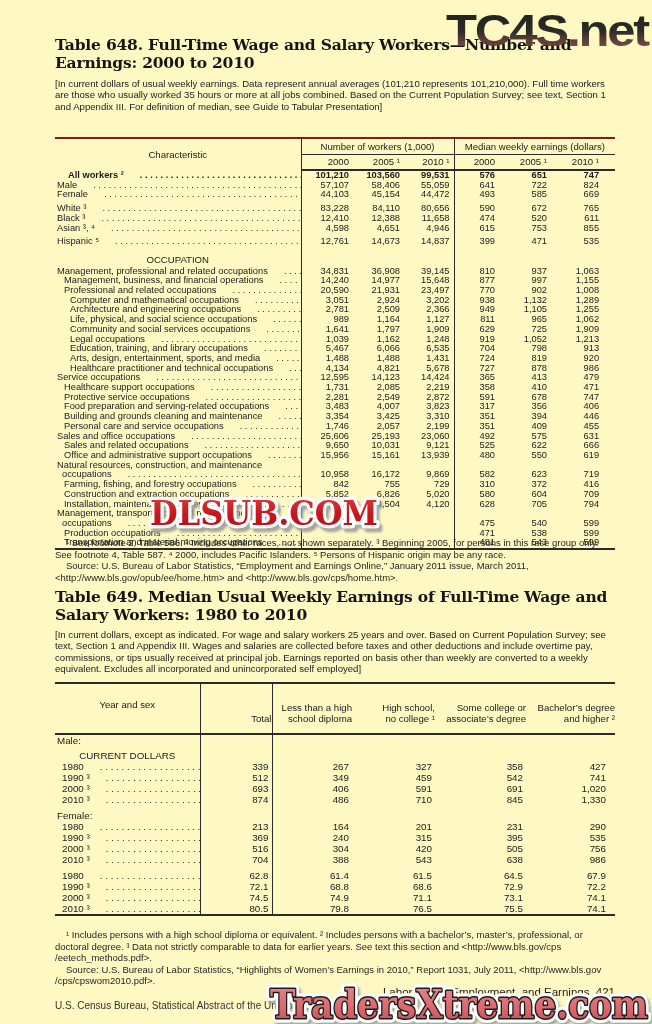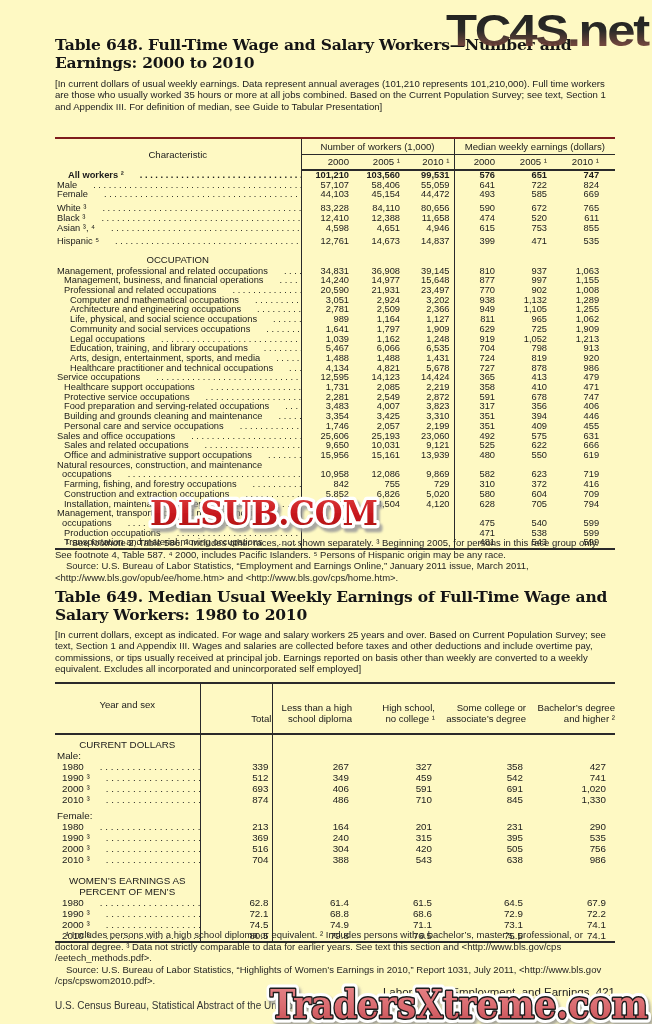--- a/index.html
+++ b/index.html
@@ -515,21 +515,21 @@
         </tr>
         <tr class="two">
           <td class="lab i0">
             <div class="l1">Natural resources, construction, and maintenance</div>
             <div class="lw">
               <span class="t">occupations</span>
               <span class="dots"></span>
             </div>
           </td>
           <td class="num c0 vl">10,958</td>
-          <td class="num c1">12,086</td>
+          <td class="num c1">16,172</td>
           <td class="num c2">9,869</td>
           <td class="num c3 vl">582</td>
           <td class="num c4">623</td>
           <td class="num c5">719</td>
         </tr>
         <tr>
           <td class="lab i1">
             <div class="lw">
               <span class="t">Farming, fishing, and forestry occupations</span>
               <span class="dots"></span>
@@ -642,29 +642,29 @@
         <td>High school,
 no college ¹</td>
         <td>Some college or
 associate’s degree</td>
         <td>Bachelor’s degree
 and higher ²</td>
       </tr>
     </thead>
     <tbody>
         <tr>
+          <td class="grp">Male:</td>
+          <td class="vl"></td>
+          <td class="vl"></td>
+          <td></td>
+          <td></td>
+          <td></td>
+        </tr>
+        <tr>
           <td class="sec">CURRENT DOLLARS</td>
-          <td class="vl"></td>
-          <td class="vl"></td>
-          <td></td>
-          <td></td>
-          <td></td>
-        </tr>
-        <tr>
-          <td class="grp">Male:</td>
           <td class="vl"></td>
           <td class="vl"></td>
           <td></td>
           <td></td>
           <td></td>
         </tr>
         <tr>
           <td class="lab yr">
             <div class="lw">
               <span class="t">1980</span>
@@ -779,29 +779,20 @@
             </div>
           </td>
           <td class="num k0 vl">704</td>
           <td class="num k1 vl">388</td>
           <td class="num k2">543</td>
           <td class="num k3">638</td>
           <td class="num k4">986</td>
         </tr>
         <tr class="spr">
           <td></td>
-          <td class="vl"></td>
-          <td class="vl"></td>
-          <td></td>
-          <td></td>
-          <td></td>
-        </tr>
-        <tr>
-          <td class="sec2">WOMEN’S EARNINGS AS
-PERCENT OF MEN’S</td>
           <td class="vl"></td>
           <td class="vl"></td>
           <td></td>
           <td></td>
           <td></td>
         </tr>
         <tr>
           <td class="lab yr">
             <div class="lw">
               <span class="t">1980</span>

